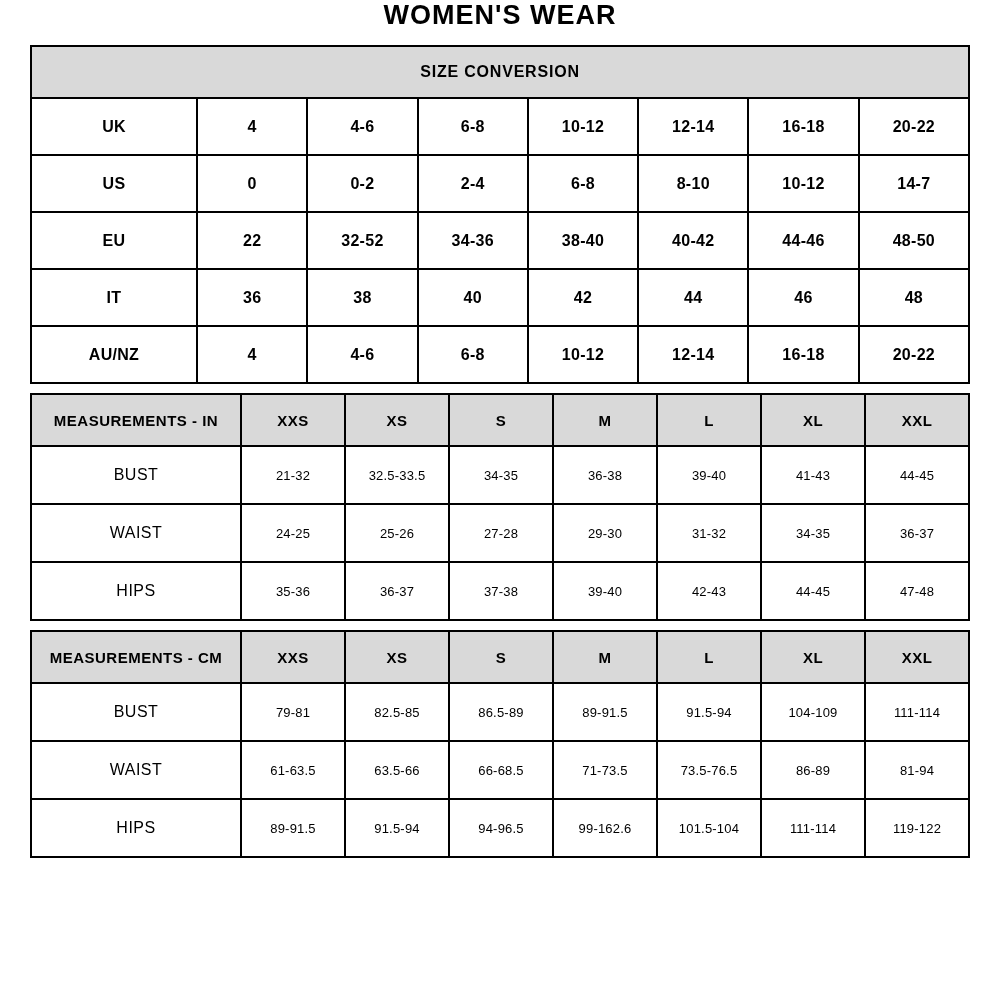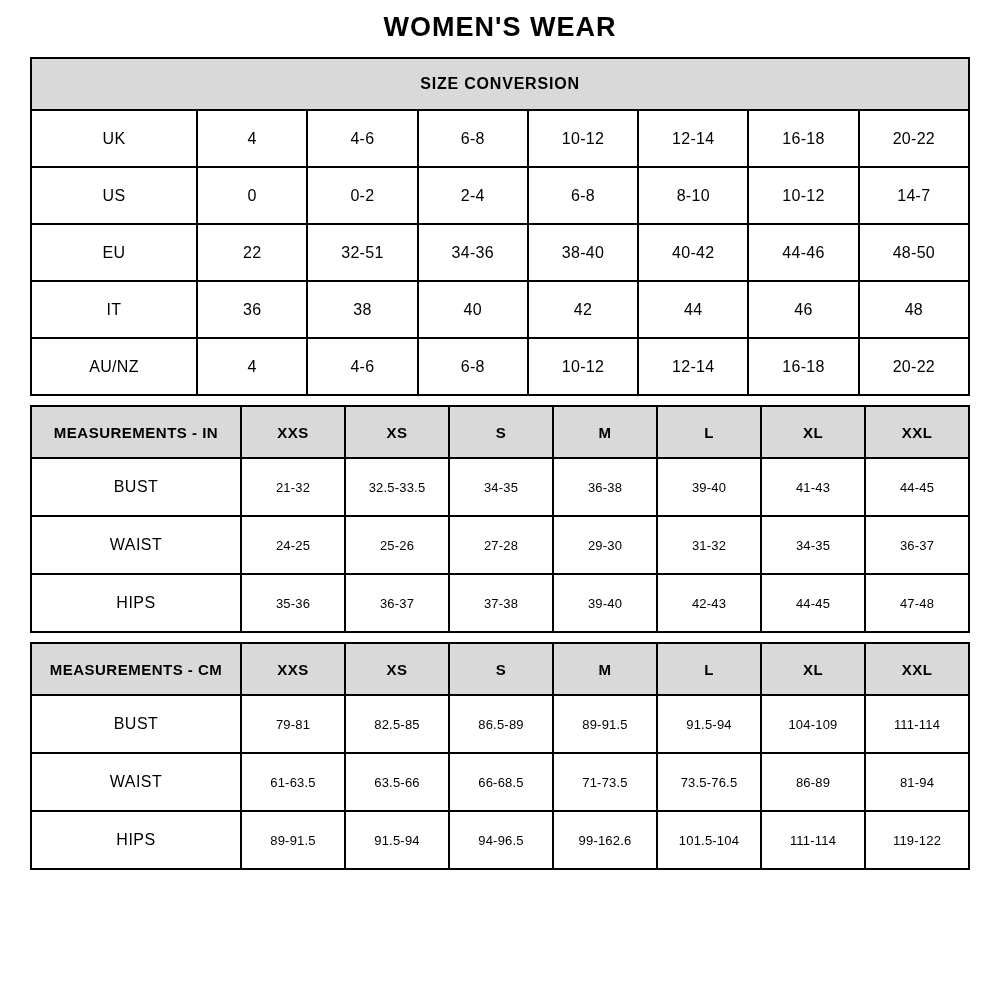--- a/index.html
+++ b/index.html
@@ -9,21 +9,21 @@
     --page-bg:#ffffff;
   }
   html,body{margin:0;padding:0;}
   body{
     width:1000px;height:1000px;
     background:var(--page-bg);
     color:var(--text);
     font-family:"Liberation Sans", sans-serif;
     overflow:hidden;
   }
-  .page{width:1000px;height:1000px;box-sizing:border-box;padding-top:12px;}
+  .page{width:1000px;height:1000px;box-sizing:border-box;}
   .title{
     text-align:center;
     font-size:27px;
     font-weight:700;
     letter-spacing:1px;
     margin:0 0 14px 0;
   }
   table{
     border-collapse:collapse;
     width:940px;
@@ -49,21 +49,21 @@
     height:55px;
     font-size:16px;
     letter-spacing:0.8px;
     font-weight:400;
   }
   .t-conversion .label-cell,
   .t-conversion .value-cell{
     height:55px;
     font-size:16px;
     letter-spacing:0.3px;
-    font-weight:400;
+    font-weight:700;
   }
   
   .t-measure .header-cell{
     background:var(--header-bg);
     height:50px;
     font-size:15px;
     font-weight:700;
     letter-spacing:0.5px;
   }
   .t-measure .label-cell{
@@ -117,21 +117,21 @@
             <td class="value-cell">0-2</td>
             <td class="value-cell">2-4</td>
             <td class="value-cell">6-8</td>
             <td class="value-cell">8-10</td>
             <td class="value-cell">10-12</td>
             <td class="value-cell">14-7</td>
           </tr>
           <tr>
             <td class="label-cell">EU</td>
             <td class="value-cell">22</td>
-            <td class="value-cell">32-51</td>
+            <td class="value-cell">32-52</td>
             <td class="value-cell">34-36</td>
             <td class="value-cell">38-40</td>
             <td class="value-cell">40-42</td>
             <td class="value-cell">44-46</td>
             <td class="value-cell">48-50</td>
           </tr>
           <tr>
             <td class="label-cell">IT</td>
             <td class="value-cell">36</td>
             <td class="value-cell">38</td>

